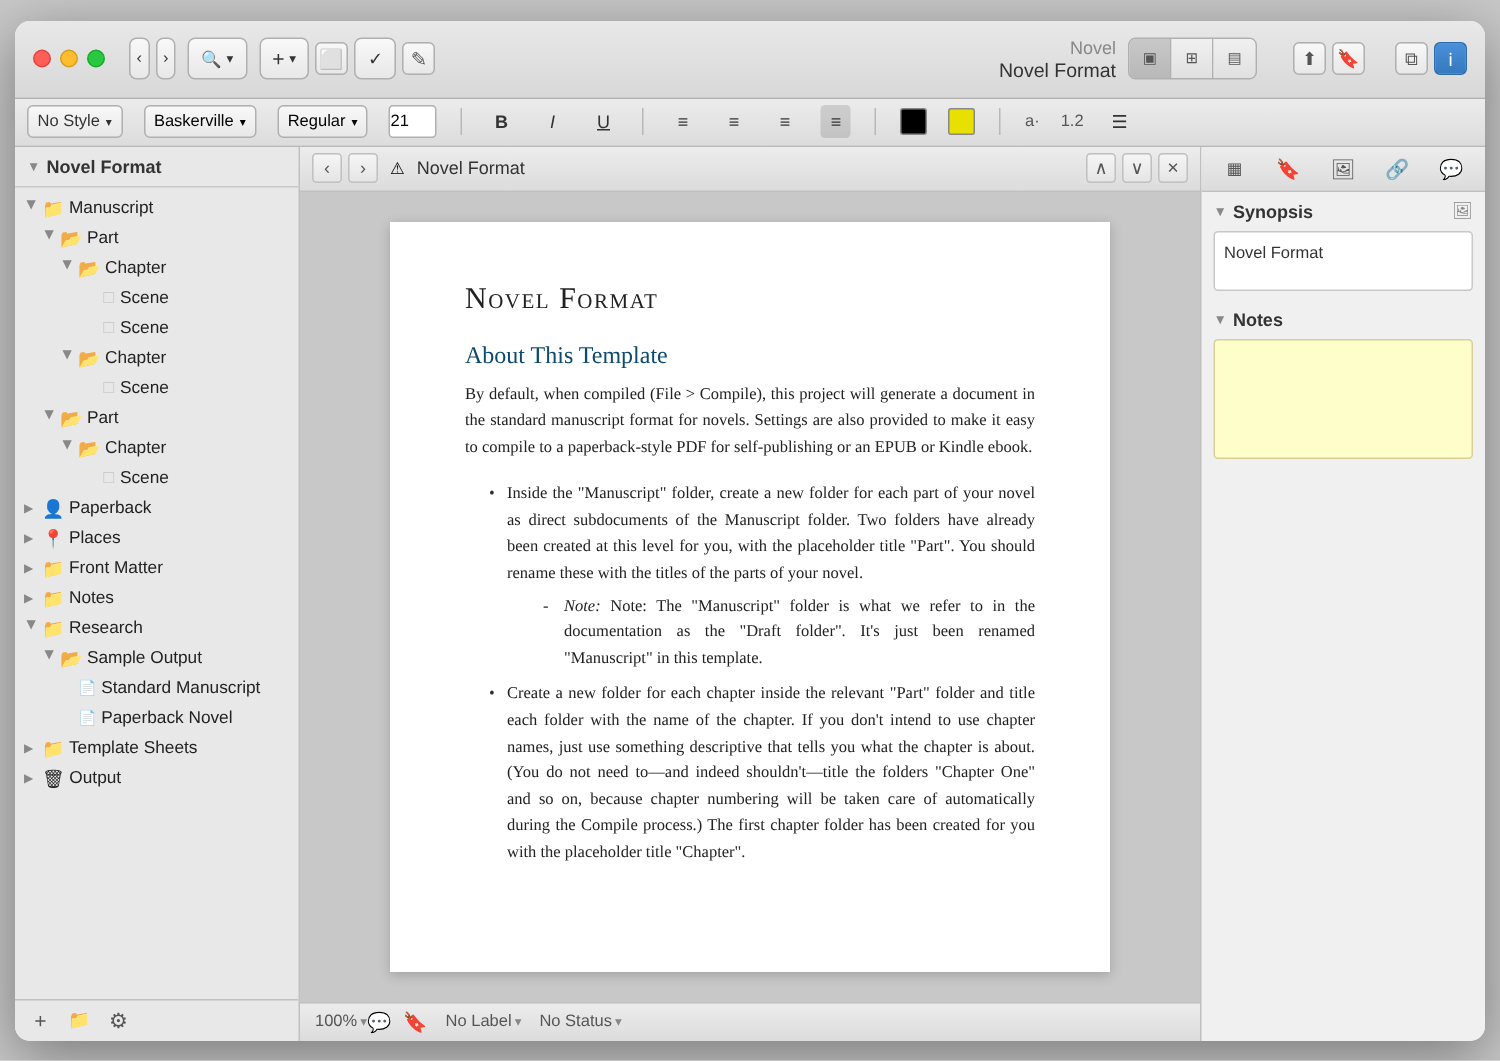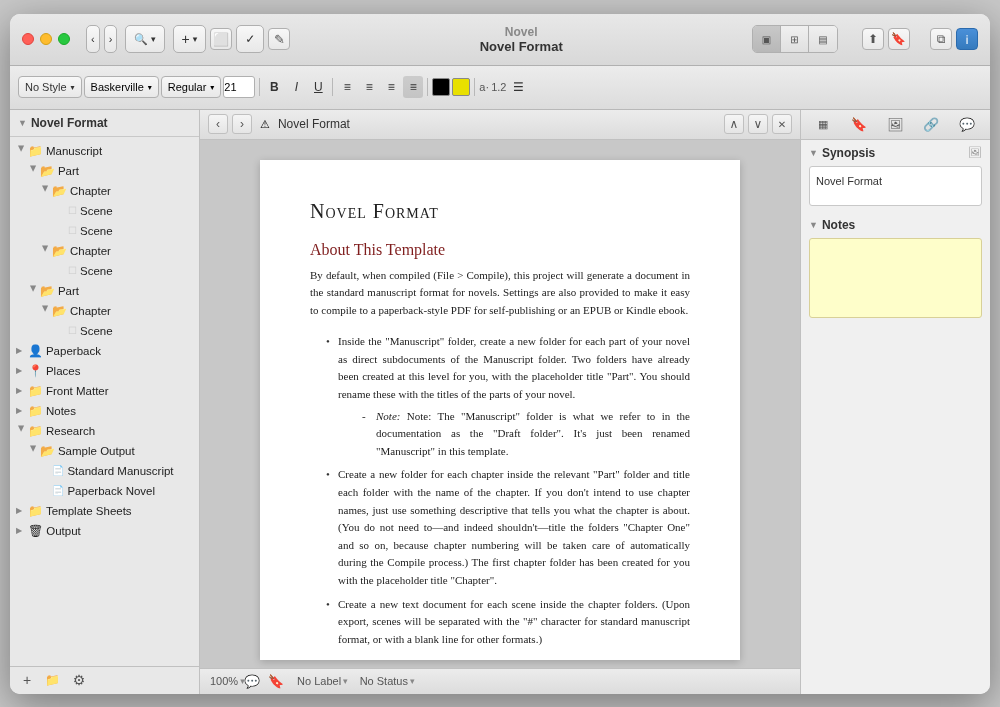--- a/index.html
+++ b/index.html
@@ -73,23 +73,23 @@
       border-radius: 4px;
       display: flex;
       align-items: center;
       justify-content: center;
       cursor: pointer;
       font-size: 11px;
       color: #555;
     }
     .title-center {
       flex: 1;
-      text-align: center;
+      text-align: right;
       font-size: 13px;
-      font-weight: 700;
+      font-weight: 400;
       color: #333;
     }
     .app-title {
       font-size: 12px;
       color: #888;
       display: block;
     }
     .doc-title {
       font-size: 13px;
       color: #333;
@@ -110,27 +110,27 @@
       border-right: 1px solid #b0b0b0;
       font-size: 10px;
       color: #555;
     }
     .view-btn:last-child { border-right: none; }
     .view-btn.active {
       background: linear-gradient(to bottom, #c8c8c8, #b8b8b8);
     }
     
     .toolbar2 {
-      height: 44px;
+      height: 32px;
       background: linear-gradient(to bottom, #ececec, #dcdcdc);
       border-bottom: 1px solid #b8b8b8;
       display: flex;
       align-items: center;
       padding: 0 8px;
-      gap: 2px;
+      gap: 14px;
       flex-shrink: 0;
     }
     .style-select {
       height: 22px;
       background: linear-gradient(to bottom, #f8f8f8, #e8e8e8);
       border: 1px solid #b0b0b0;
       border-radius: 4px;
       font-size: 11px;
       color: #333;
       padding: 0 6px;
@@ -297,21 +297,21 @@
       font-size: 20px;
       font-family: 'Baskerville', 'Georgia', serif;
       font-variant: small-caps;
       letter-spacing: 1px;
       color: #222;
       margin-bottom: 18px;
       text-align: left;
     }
     .section-title {
       font-size: 16px;
-      color: #7f1d1d;
+      color: #0c4a6e;
       font-family: 'Baskerville', 'Georgia', serif;
       margin-bottom: 8px;
       font-weight: normal;
     }
     .body-text {
       font-size: 11px;
       line-height: 1.6;
       color: #222;
       text-align: justify;
       margin-bottom: 14px;
@@ -688,23 +688,20 @@
               <span>Inside the "Manuscript" folder, create a new folder for each part of your novel as direct subdocuments of the Manuscript folder. Two folders have already been created at this level for you, with the placeholder title "Part". You should rename these with the titles of the parts of your novel.</span>
               <div class="sub-bullet">
                 <div class="sub-bullet-item">
                   <span style="font-style:italic;">Note:</span> <span>Note: The "Manuscript" folder is what we refer to in the documentation as the "Draft folder". It's just been renamed "Manuscript" in this template.</span>
                 </div>
               </div>
             </div>
             <div class="bullet-item">
               <span>Create a new folder for each chapter inside the relevant "Part" folder and title each folder with the name of the chapter. If you don't intend to use chapter names, just use something descriptive that tells you what the chapter is about. (You do not need to—and indeed shouldn't—title the folders "Chapter One" and so on, because chapter numbering will be taken care of automatically during the Compile process.) The first chapter folder has been created for you with the placeholder title "Chapter".</span>
             </div>
-            <div class="bullet-item">
-              <span>Create a new text document for each scene inside the chapter folders. (Upon export, scenes will be separated with the "#" character for standard manuscript format, or with a blank line for other formats.)</span>
-            </div>
 
           </div>
         </div>
       </div>
 
       <div class="editor-footer">
         <span style="font-size:11px;color:#555;">100%</span>
         <span style="font-size:9px;color:#888;margin-left:2px;">▾</span>
         <span style="margin-right:8px;font-size:13px;cursor:pointer;">💬</span>
         <span style="margin-right:12px;font-size:13px;cursor:pointer;">🔖</span>

